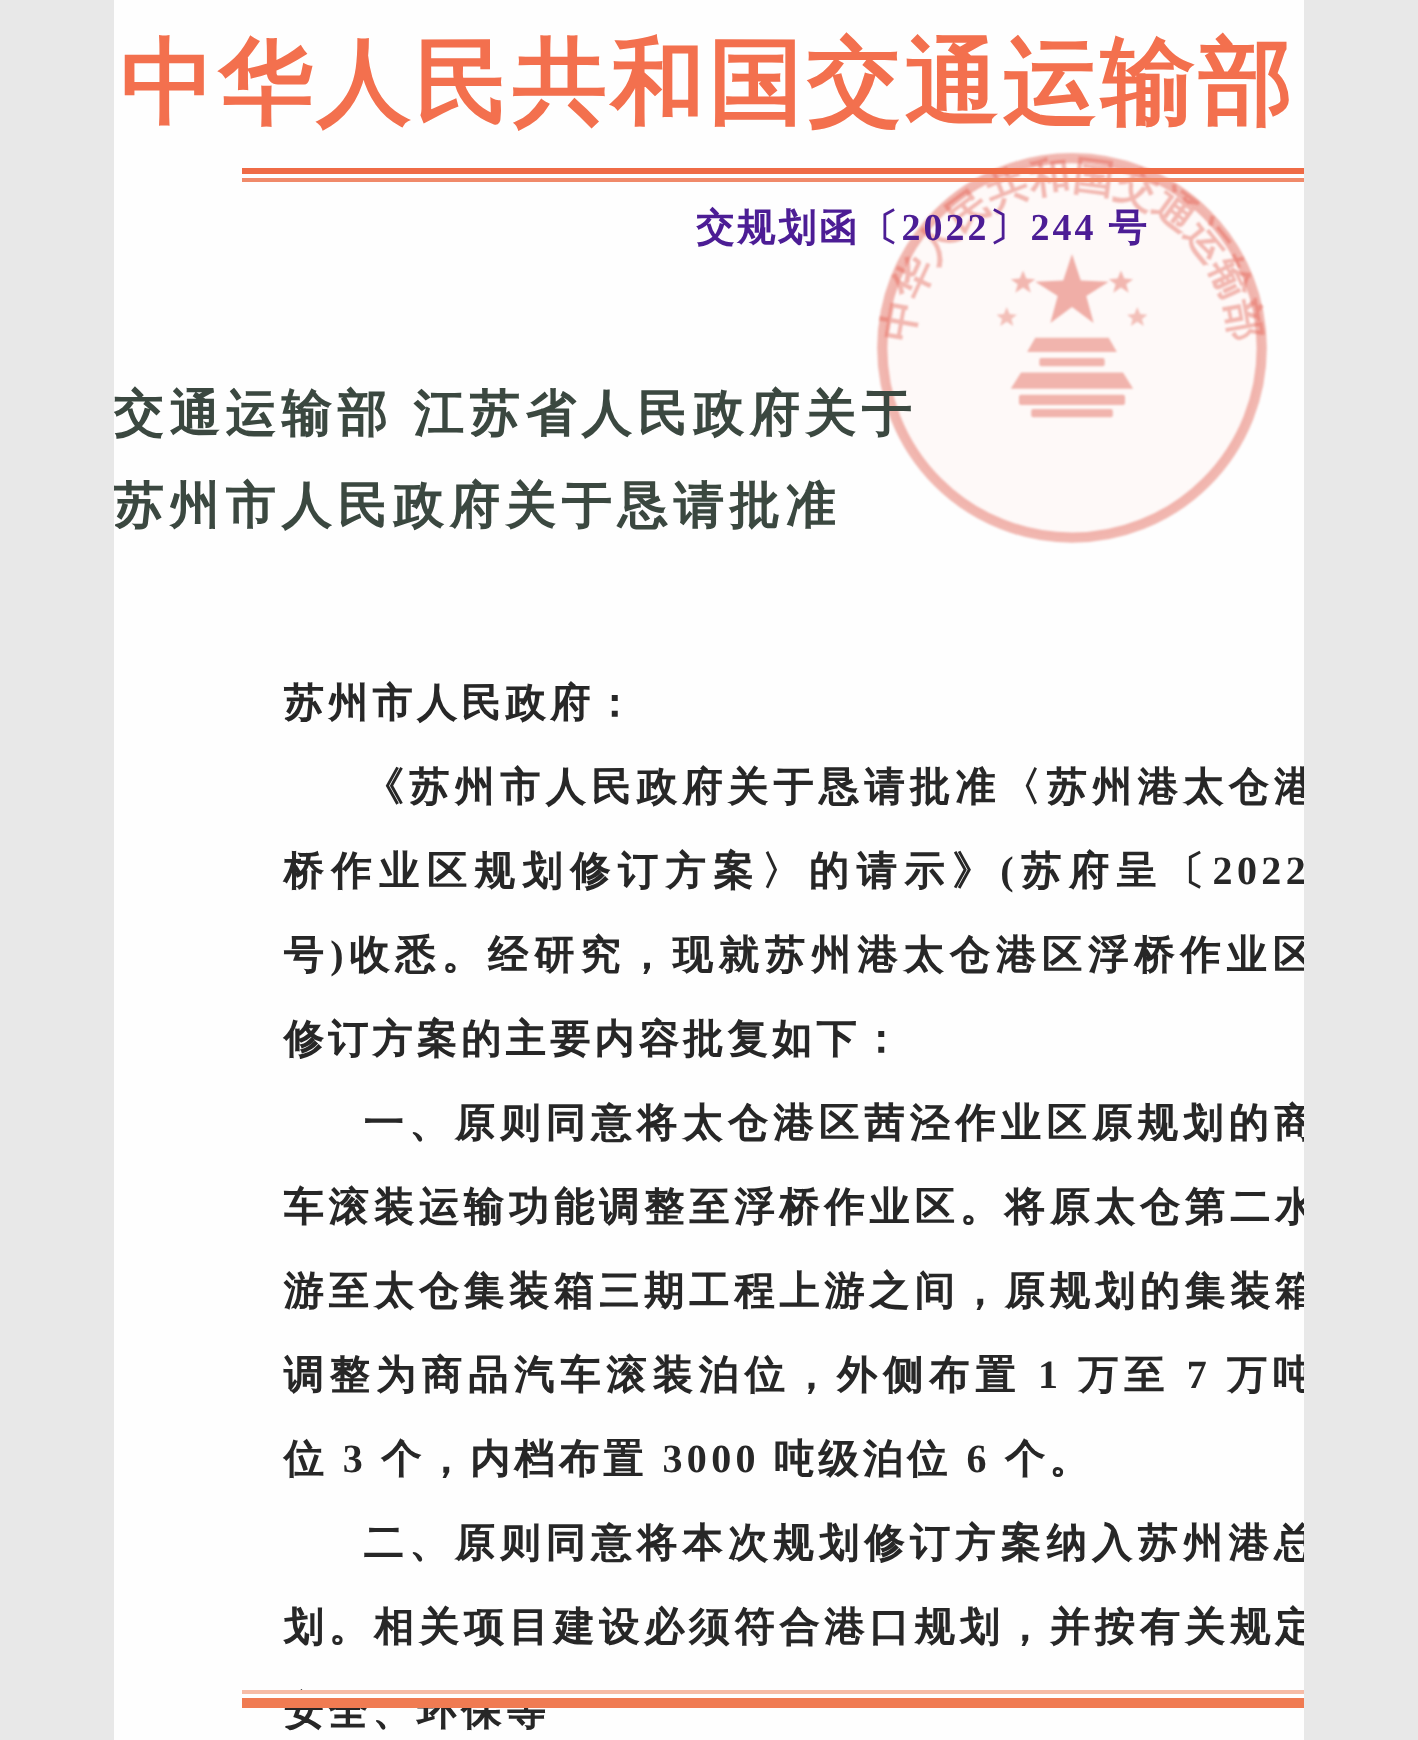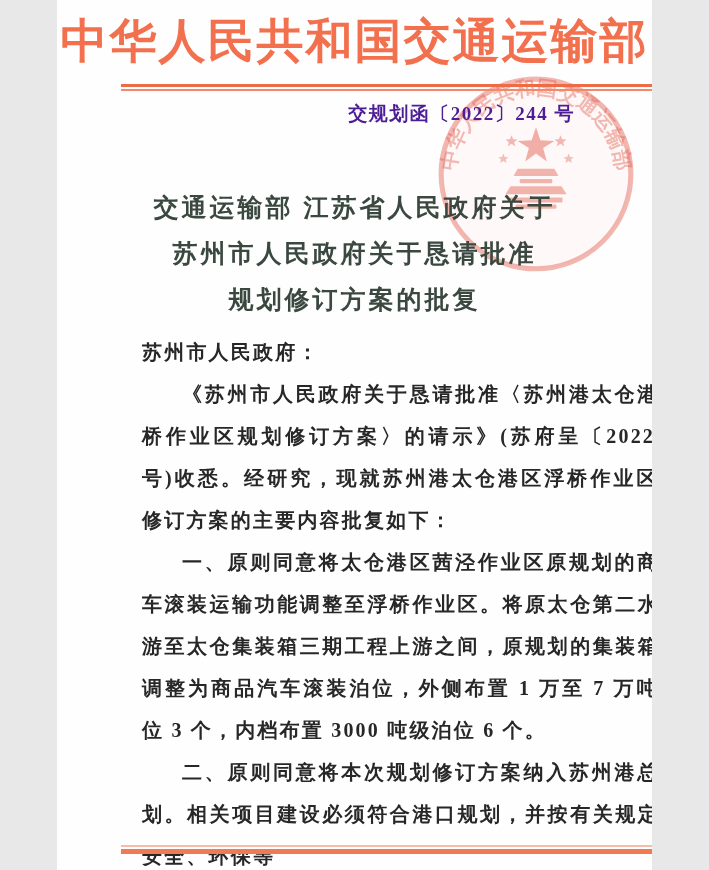--- a/index.html
+++ b/index.html
@@ -65,21 +65,20 @@
     height: 204px;
     z-index: 2;
     filter: blur(0.4px);
     pointer-events: none;
   }
   .doc-title {
     position: absolute;
     top: 184px;
     left: 0;
     width: 100%;
-    text-align: center;
     z-index: 3;
   }
   .doc-title .t-line {
     font-family: "Liberation Sans", "DejaVu Sans", sans-serif;
     font-weight: 700;
     font-size: 25px;
     line-height: 46px;
     letter-spacing: 3px;
     color: #3b4840;
     white-space: nowrap;
@@ -156,21 +155,20 @@
         <path d="M 70 118 L 130 118 L 125 110 L 75 110 Z"></path>
         <rect x="74" y="121" width="52" height="5" rx="1"></rect>
         <rect x="80" y="128" width="40" height="4" rx="1"></rect>
       </g>
     </g>
   </svg>
 
   <div class="doc-title">
     <div class="t-line">交通运输部 江苏省人民政府关于</div>
     <div class="t-line">苏州市人民政府关于恳请批准</div>
-    <div class="t-line">规划修订方案的批复</div>
   </div>
 
   <div class="body-text">
     <p>苏州市人民政府：</p>
     <p class="indent">《苏州市人民政府关于恳请批准〈苏州港太仓港区浮桥作业区规划修订方案〉的请示》(苏府呈〔2022〕47 号)收悉。经研究，现就苏州港太仓港区浮桥作业区规划修订方案的主要内容批复如下：</p>
     <p class="indent">一、原则同意将太仓港区茜泾作业区原规划的商品汽车滚装运输功能调整至浮桥作业区。将原太仓第二水厂下游至太仓集装箱三期工程上游之间，原规划的集装箱泊位调整为商品汽车滚装泊位，外侧布置 1 万至 7 万吨级泊位 3 个，内档布置 3000 吨级泊位 6 个。</p>
     <p class="indent">二、原则同意将本次规划修订方案纳入苏州港总体规划。相关项目建设必须符合港口规划，并按有关规定落实安全、环保等</p>
   </div>
 
   <div class="next-page-edge"></div>

